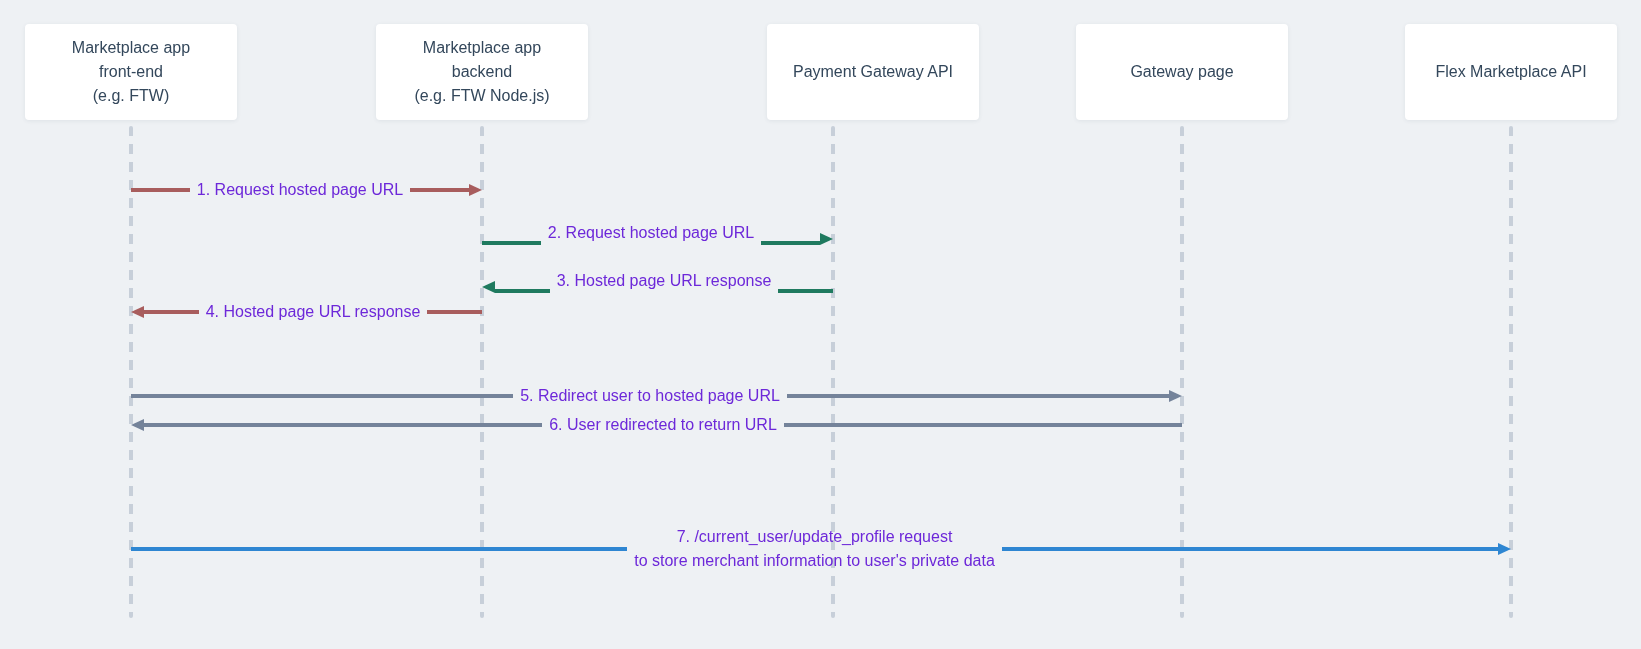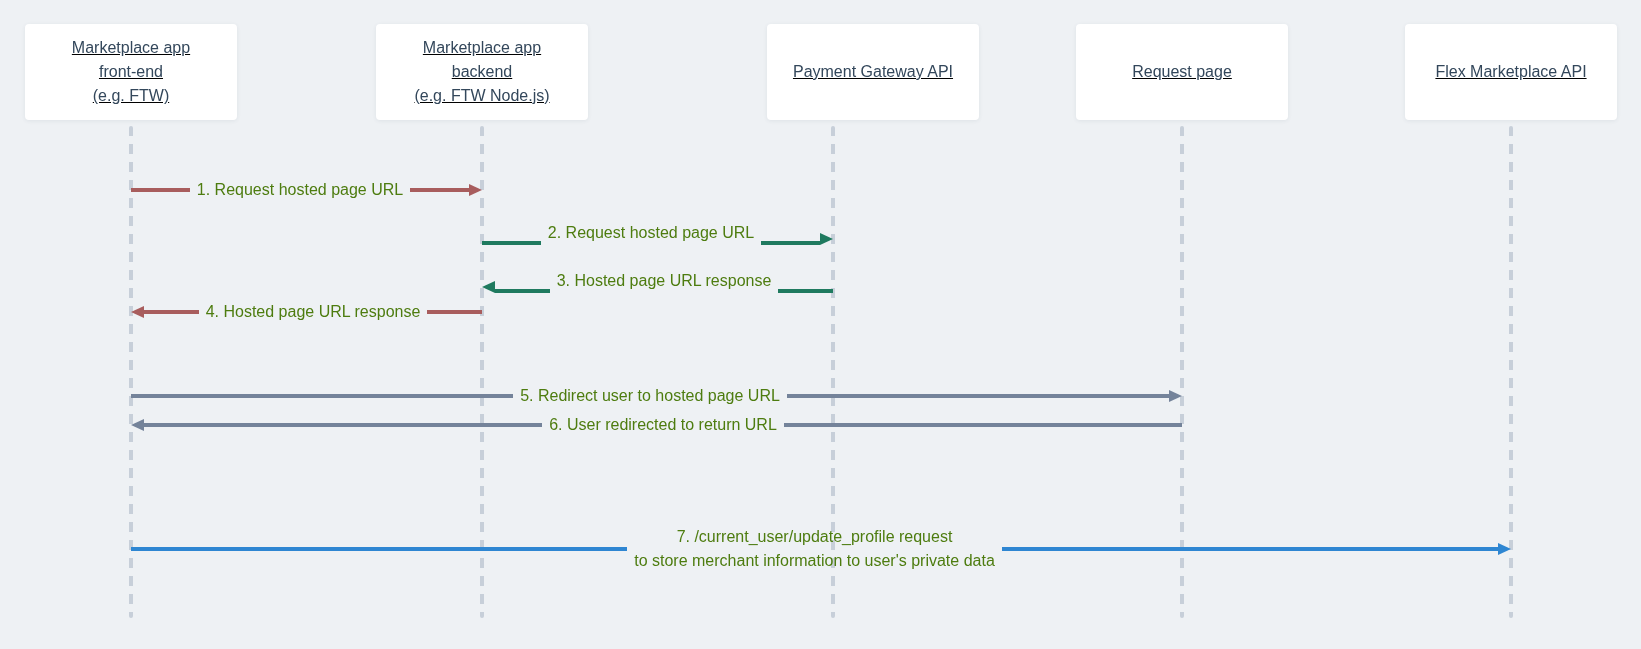--- a/index.html
+++ b/index.html
@@ -9,21 +9,21 @@
     font-family:"Liberation Sans","DejaVu Sans",sans-serif;
     overflow:hidden;
   }
   .canvas{position:relative;width:1641px;height:649px;}
 
   
   .actor{
     position:absolute;top:24px;width:212px;height:96px;
     background:#ffffff;border-radius:4px;
     box-shadow:0 1px 4px rgba(40,60,80,0.08);
-    display:flex;align-items:center;justify-content:center;text-decoration:underline;
+    display:flex;align-items:center;justify-content:center;
   }
   .actor-label{
     color:#33475b;font-size:16px;line-height:24px;font-weight:500;
     text-align:center;white-space:pre-line;
   }
 
   
   .lifeline{
     position:absolute;top:126px;height:492px;width:4px;
     background:repeating-linear-gradient(to bottom,#c7cfd9 0 10px,transparent 10px 18px);
@@ -32,21 +32,21 @@
 
   
   .msg{
     position:absolute;height:36px;
     display:flex;align-items:center;
     z-index:2;
   }
   .msg.two-line{height:56px;}
   .seg{flex:1 1 auto;height:4px;background:currentColor;}
   .msg-label{
-    flex:0 0 auto;color:#4d7c0f;font-size:16px;line-height:24px;font-weight:500;
+    flex:0 0 auto;color:#6d28d9;font-size:16px;line-height:24px;font-weight:500;
     padding:0 7px;text-align:center;white-space:pre-line;
   }
   .head-r{
     flex:0 0 auto;width:0;height:0;
     border-top:6px solid transparent;border-bottom:6px solid transparent;
     border-left:13px solid currentColor;
   }
   .head-l{
     flex:0 0 auto;width:0;height:0;
     border-top:6px solid transparent;border-bottom:6px solid transparent;
@@ -69,21 +69,21 @@
   </div>
   <div class="actor" style="left:376px;">
     <div class="actor-label">Marketplace app
 backend
 (e.g. FTW Node.js)</div>
   </div>
   <div class="actor" style="left:727px;margin-left:40px;">
     <div class="actor-label">Payment Gateway API</div>
   </div>
   <div class="actor" style="left:1076px;">
-    <div class="actor-label">Request page</div>
+    <div class="actor-label">Gateway page</div>
   </div>
   <div class="actor" style="left:1405px;">
     <div class="actor-label">Flex Marketplace API</div>
   </div>
 
   <div class="lifeline" style="left:129px;"></div>
   <div class="lifeline" style="left:480px;"></div>
   <div class="lifeline" style="left:831px;"></div>
   <div class="lifeline" style="left:1180px;"></div>
   <div class="lifeline" style="left:1509px;"></div>

